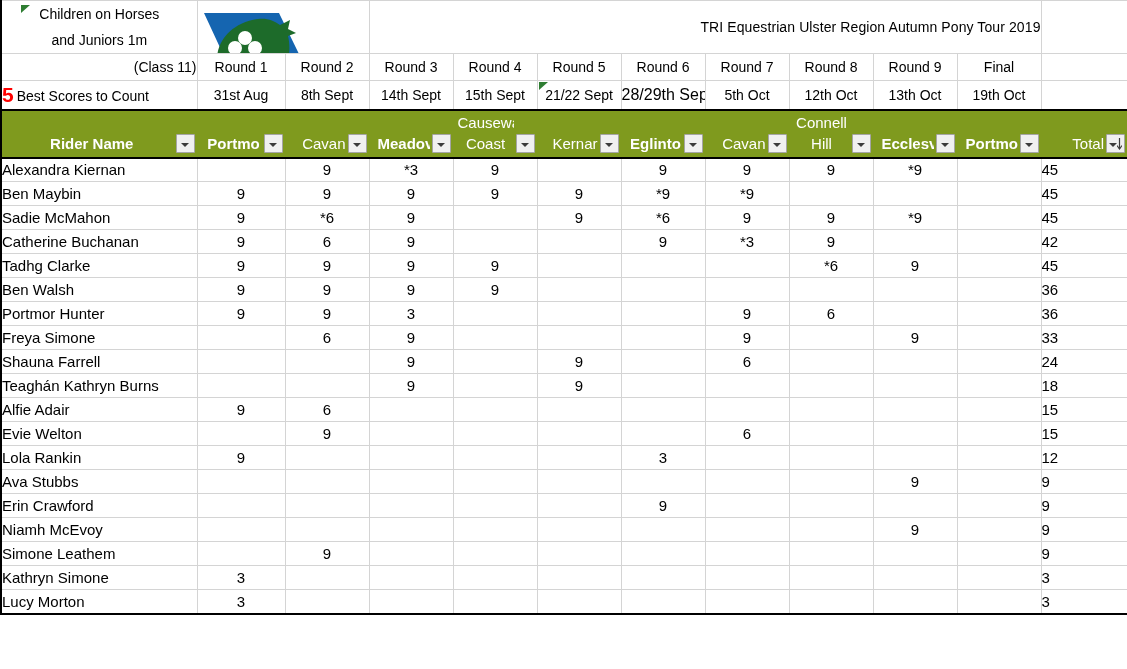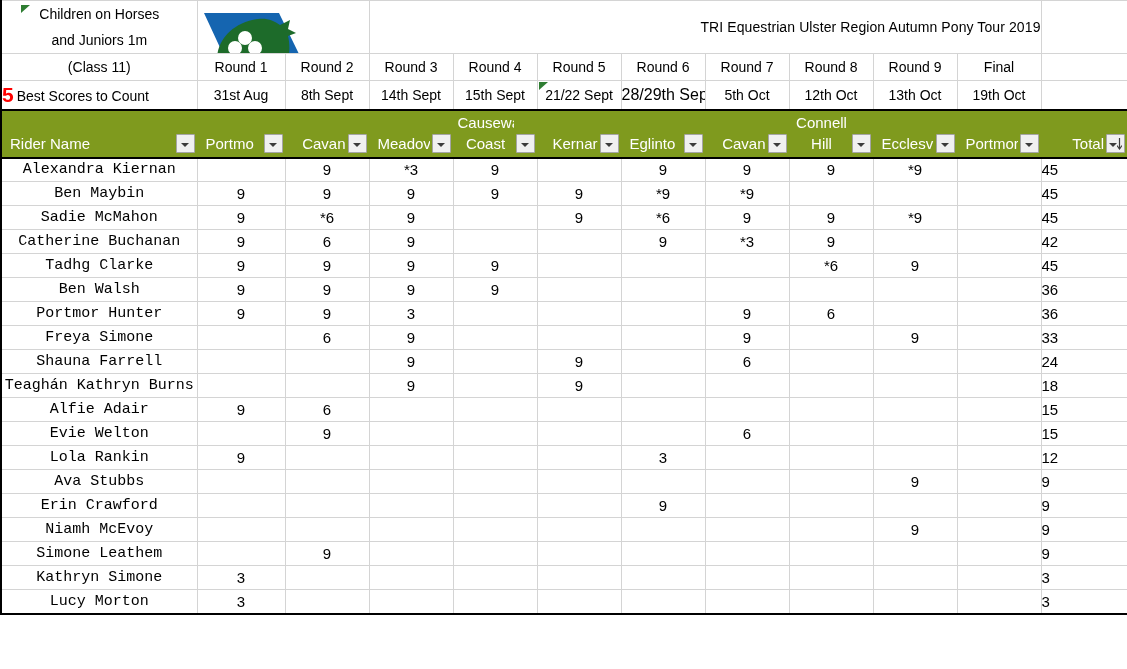--- a/index.html
+++ b/index.html
@@ -59,21 +59,21 @@
   }
 
   
   .tri-logo { position: absolute; left: 3px; top: 4px; }
   .sji-logo { position: absolute; left: 0px; top: 6px; }
 
   
   .rowlabel {
     font-size: 15px;
     padding-left: 4px;
-    text-align: center;
+    text-align: right;
   }
   .best-scores {
     padding-left: 10px;
     color: #ff0000;
     font-size: 14px;
     text-align: left;
     margin-top: 47px;
   }
   .best-scores .big5 {
     font-size: 21px;
@@ -115,21 +115,21 @@
     overflow: hidden;
     text-overflow: clip;
     white-space: nowrap;
   }
   .hdr-text.wrap2 {
     white-space: normal;
     text-align: center;
     width: 100%;
     line-height: 21px;
   }
-  .hdr-left  { padding-left: 4px; text-align: left; flex: 1 1 auto; min-width: 0; }
+  .hdr-left  { padding-left: 4px; text-align: center; flex: 1 1 auto; min-width: 0; font-weight: bold; }
   .hdr-right { text-align: right;  flex: 1 1 auto; min-width: 0; }
 
   
   .filter-btn {
     flex: 0 0 auto;
     width: 19px; height: 19px;
     background: #f0f0f0;
     border: 1px solid #a5a5a5;
     border-radius: 1px;
     margin-left: 2px;
@@ -148,24 +148,23 @@
   .filter-btn.sorted .caret { left: 2px; }
   .filter-btn .sortarrow {
     position: absolute;
     right: 2px; top: 3px;
     width: 5px; height: 12px;
   }
 
   
   tr.data td { height: 24px; font-size: 15px; }
   td.name {
-    text-align: center;
+    text-align: left;
     padding-left: 4px;
     border-right: 1px solid #b8b8b8;
-    font-family: Liberation Mono, monospace;
   }
   td.score { text-align: center; }
   td.total { border-left: 1px solid #b8b8b8; }
   tr.data:last-child td { border-bottom: 2px solid #000000; }
   .leftedge { border-left: 2px solid #000000 !important; }
   .rightedge { border-right: 2px solid #000000 !important; }
 </style>
 </head>
 <body>
 

